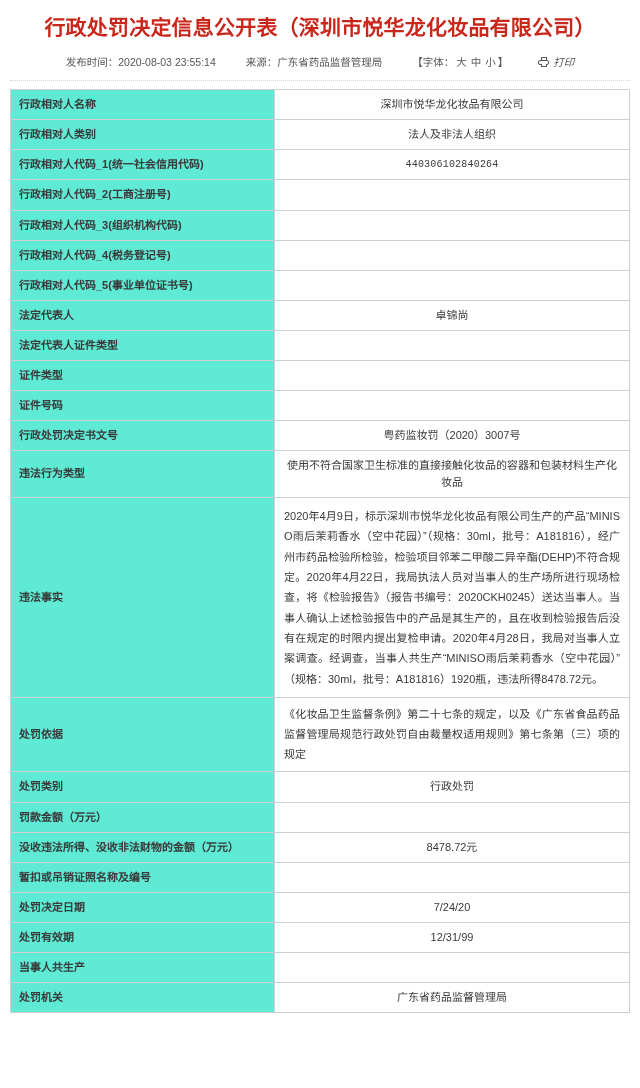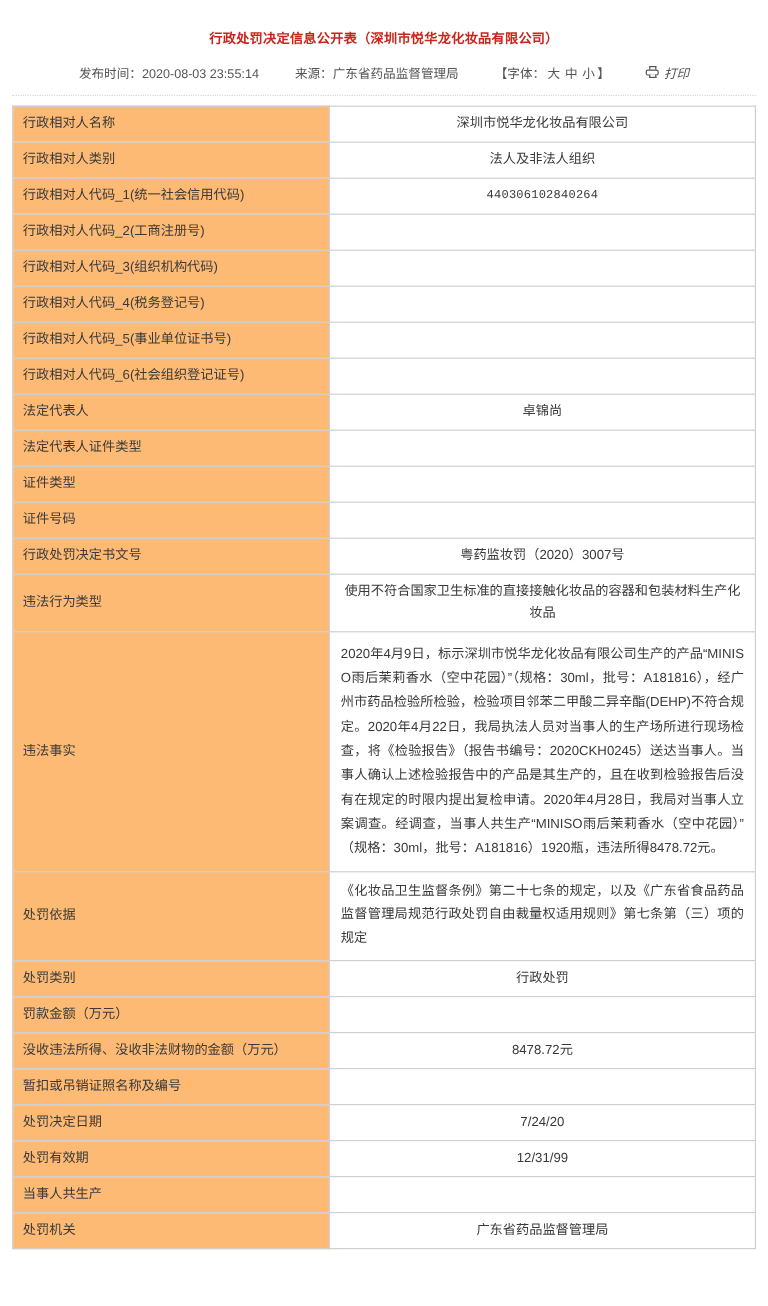--- a/index.html
+++ b/index.html
@@ -19,26 +19,25 @@
     height: 1088px;
     box-sizing: border-box;
     background: #ffffff;
     position: relative;
   }
 
   
   .doc-title {
     text-align: center;
     color: #c9261c;
-    font-size: 11px;
+    font-size: 21px;
     font-weight: bold;
     letter-spacing: 0.2px;
     padding: 14px 20px 0 20px;
     line-height: 1.35;
-    margin-top: 12px;
   }
   .meta-bar {
     display: flex;
     justify-content: center;
     align-items: center;
     gap: 30px;
     font-size: 10.5px;
     color: #555555;
     padding: 12px 0 11px 0;
     border-bottom: 1px dotted #d6d6d6;
@@ -101,21 +100,22 @@
     border: 1px solid #cfcfcf;
     padding: 6px 8px;
     font-size: 11px;
     line-height: 1.55;
     vertical-align: middle;
     color: #3a3a3a;
     word-break: break-all;
   }
   td.k {
     width: 247px;
-    background: #fdba74;
+    background: #5eead4;
+    font-weight: bold;
   }
   td.v {
     background: #ffffff;
     text-align: center;
   }
   td.v.num {
     font-family: "Liberation Mono", "DejaVu Sans Mono", monospace;
     font-size: 10px;
     letter-spacing: 0.2px;
     margin-left: 26px;
@@ -191,26 +191,20 @@
               <div class="empty-cell"></div>
             </td>
           </tr>
           <tr>
             <td class="k">行政相对人代码_5(事业单位证书号)</td>
             <td class="v">
               <div class="empty-cell"></div>
             </td>
           </tr>
           <tr>
-            <td class="k">行政相对人代码_6(社会组织登记证号)</td>
-            <td class="v">
-              <div class="empty-cell"></div>
-            </td>
-          </tr>
-          <tr>
             <td class="k">法定代表人</td>
             <td class="v">卓锦尚</td>
           </tr>
           <tr>
             <td class="k">法定代表人证件类型</td>
             <td class="v">
               <div class="empty-cell"></div>
             </td>
           </tr>
           <tr>

